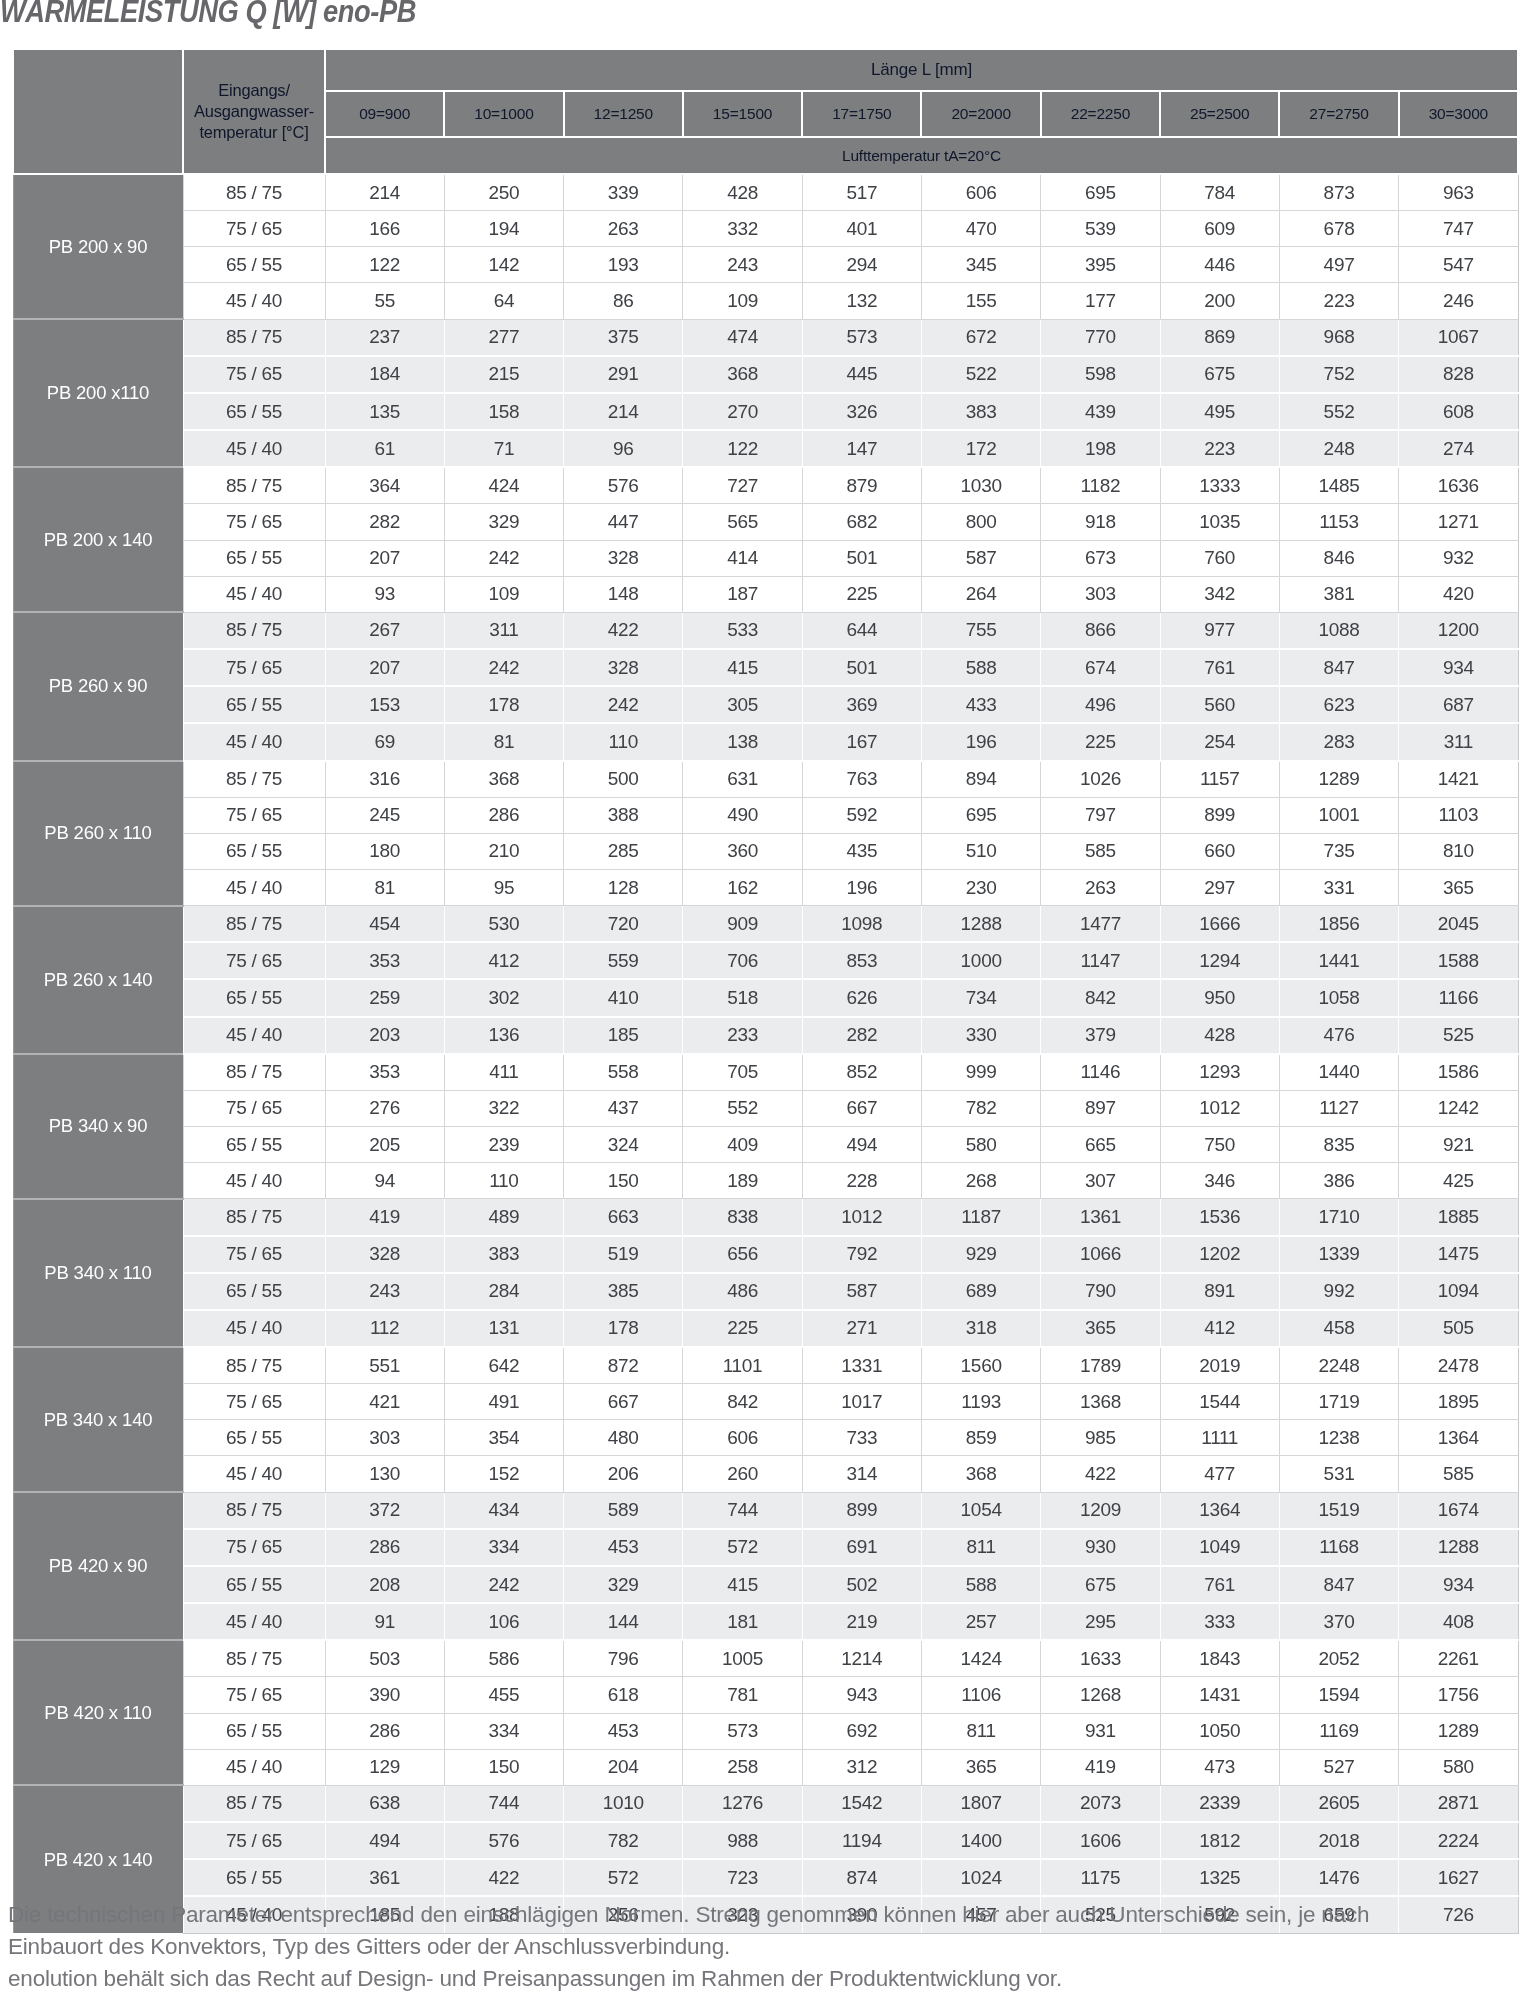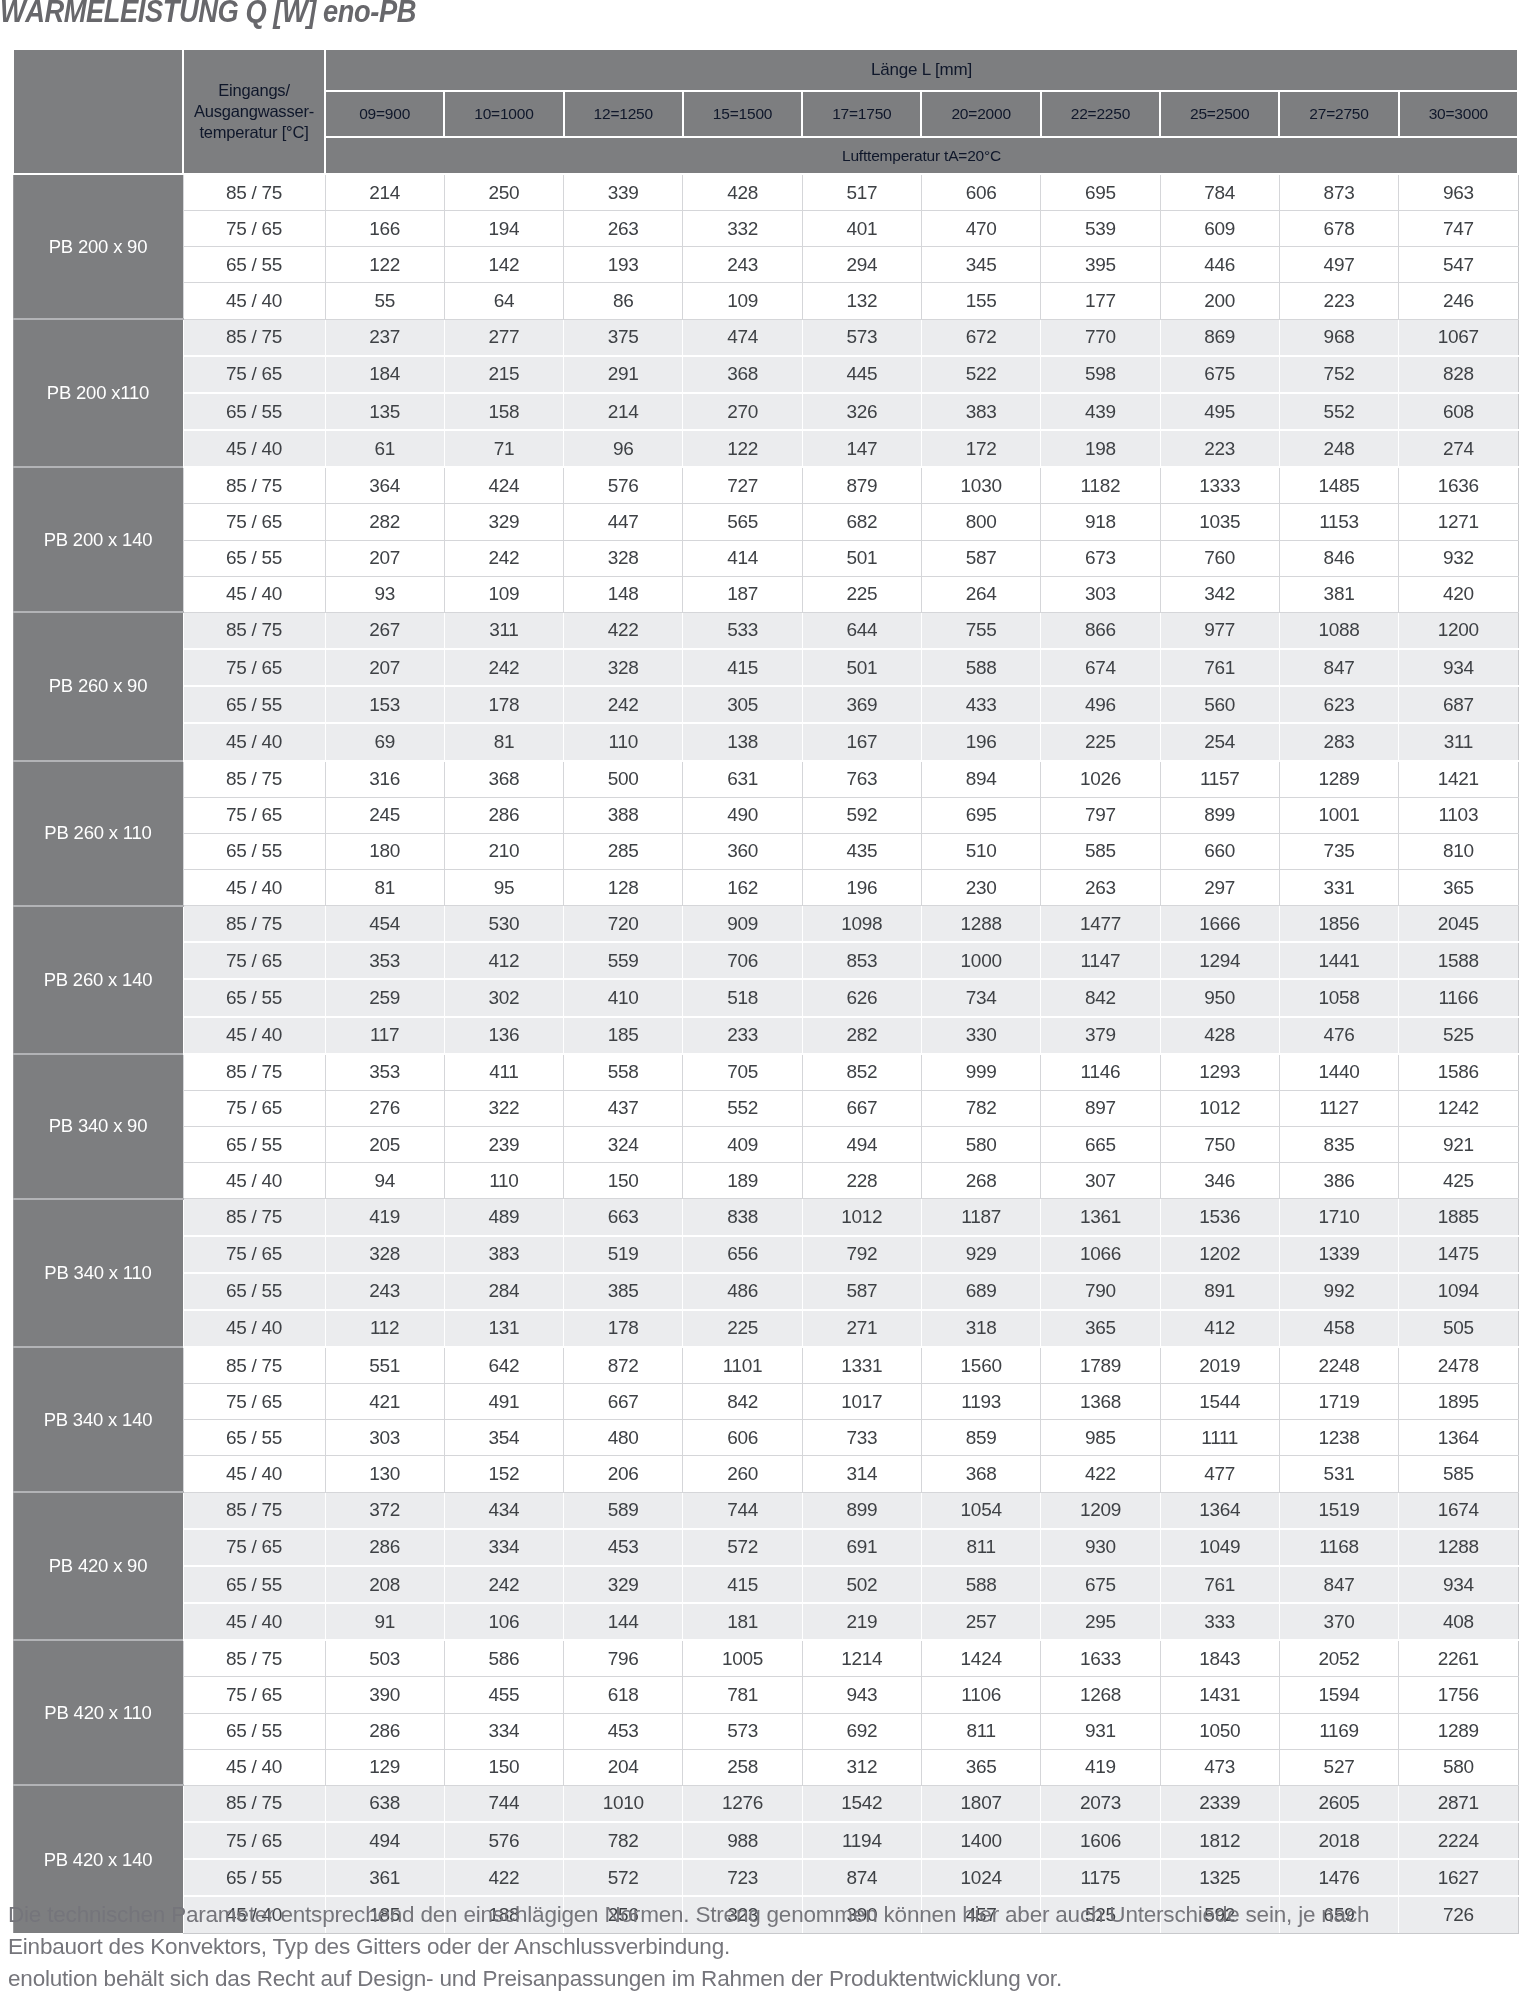--- a/index.html
+++ b/index.html
@@ -422,21 +422,21 @@
         <td>518</td>
         <td>626</td>
         <td>734</td>
         <td>842</td>
         <td>950</td>
         <td>1058</td>
         <td>1166</td>
       </tr>
       <tr class="shade">
         <td class="temp">45 / 40</td>
-        <td>117</td>
+        <td>203</td>
         <td>136</td>
         <td>185</td>
         <td>233</td>
         <td>282</td>
         <td>330</td>
         <td>379</td>
         <td>428</td>
         <td>476</td>
         <td>525</td>
       </tr>

